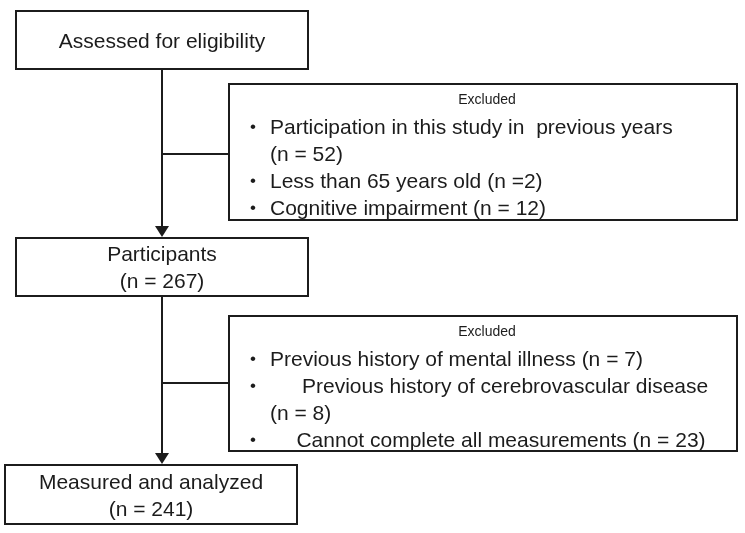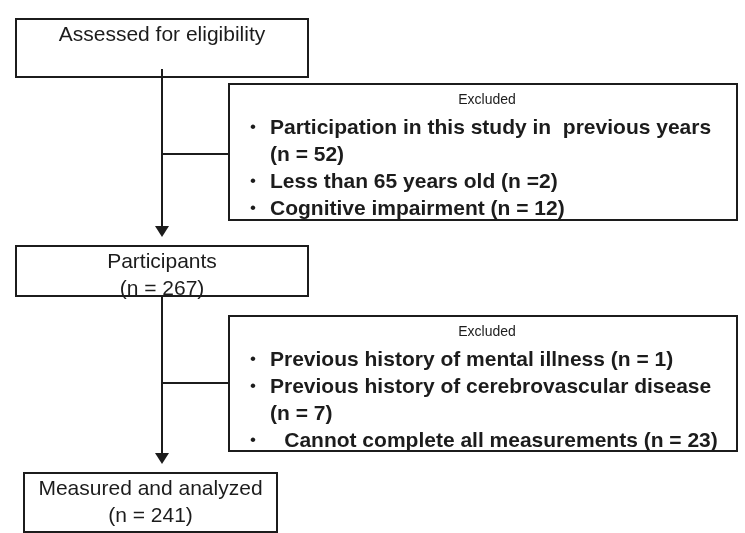--- a/index.html
+++ b/index.html
@@ -18,23 +18,23 @@
   }
   .box {
     position: absolute;
     box-sizing: border-box;
     border: 2px solid #1c1c1c;
     background: #ffffff;
   }
   .center-box {
     display: flex;
     flex-direction: column;
+    justify-content: center;
     align-items: center;
     text-align: center;
-    margin-top: 8px;
   }
   .bline {
     font-size: 21px;
     line-height: 27px;
     white-space: pre;
   }
   .excluded-box {
     padding: 1px 4px 0 12px;
   }
   .excluded-title {
@@ -55,21 +55,20 @@
     padding-left: 8px;
     box-sizing: border-box;
   }
   .item-lines {
     flex: 1 1 auto;
   }
   .item-line {
     font-size: 21px;
     line-height: 27px;
     white-space: pre;
-    font-weight: bold;
   }
   .connector {
     position: absolute;
     background: #1c1c1c;
   }
   .arrow-down {
     position: absolute;
     width: 0;
     height: 0;
     border-left: 7px solid transparent;
@@ -106,50 +105,50 @@
       </span>
     </div>
     <div class="excluded-item">
       <span class="bullet">•</span>
       <span class="item-lines">
         <span class="item-line" style="display:block;">Cognitive impairment (n = 12)</span>
       </span>
     </div>
   </div>
 
-  <div class="box center-box" style="left:15px; top:237px; width:294px; height:52px;">
+  <div class="box center-box" style="left:15px; top:237px; width:294px; height:60px;">
     <div class="bline">Participants</div>
     <div class="bline">(n = 267)</div>
   </div>
 
   <div class="connector" style="left:161px; top:296px; width:2px; height:158px;"></div>
   <div class="connector" style="left:161px; top:382px; width:67px; height:2px;"></div>
   <div class="arrow-down" style="left:155px; top:453px;"></div>
 
   <div class="box excluded-box" style="left:228px; top:315px; width:510px; height:137px;">
     <div class="excluded-title">Excluded</div>
     <div class="excluded-item">
       <span class="bullet">•</span>
       <span class="item-lines">
-        <span class="item-line" style="display:block;">Previous history of mental illness (n = 1)</span>
+        <span class="item-line" style="display:block;">Previous history of mental illness (n = 7)</span>
       </span>
     </div>
     <div class="excluded-item">
       <span class="bullet">•</span>
       <span class="item-lines">
-        <span class="item-line" style="display:block;">Previous history of cerebrovascular disease</span>
-        <span class="item-line" style="display:block;">(n = 7)</span>
+        <span class="item-line" style="display:block;margin-left:32px;">Previous history of cerebrovascular disease</span>
+        <span class="item-line" style="display:block;">(n = 8)</span>
       </span>
     </div>
     <div class="excluded-item">
       <span class="bullet">•</span>
       <span class="item-lines">
         <span class="item-line" style="display:block;text-align:center;">Cannot complete all measurements (n = 23)</span>
       </span>
     </div>
   </div>
 
-  <div class="box center-box" style="left:23px; top:464px; width:255px; height:61px;">
+  <div class="box center-box" style="left:4px; top:464px; width:294px; height:61px;">
     <div class="bline">Measured and analyzed</div>
     <div class="bline">(n = 241)</div>
   </div>
 
 </div>
 
 </body></html>

